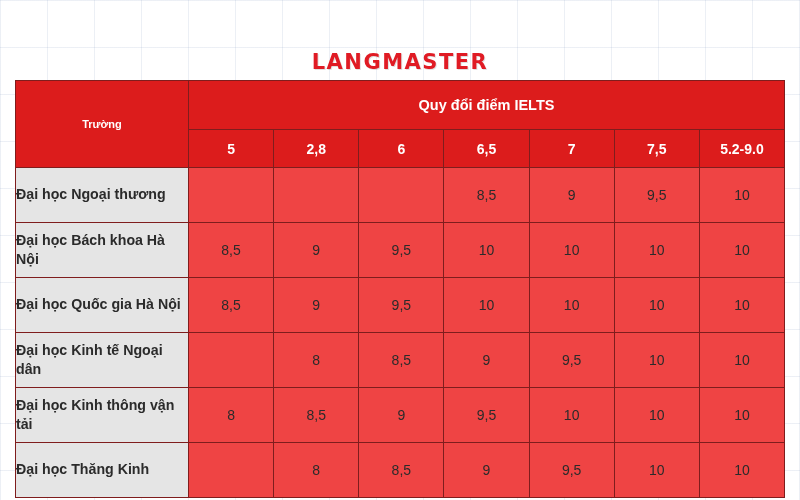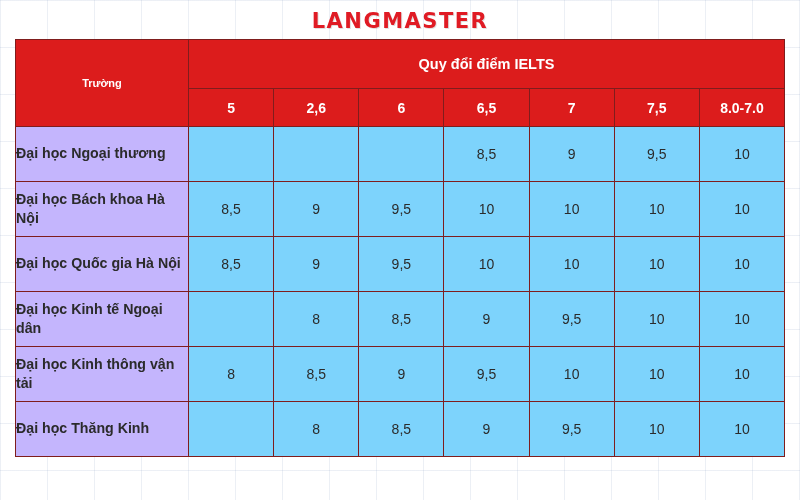--- a/index.html
+++ b/index.html
@@ -35,20 +35,21 @@
   .brand {
     text-align: center;
     padding-top: 9px;
     padding-bottom: 6px;
     font-family: "DejaVu Sans", sans-serif;
     font-weight: bold;
     font-size: 21px;
     letter-spacing: 1.5px;
     color: #e01b24;
     text-shadow: 1px 1px 0 rgba(0,0,0,0.12);
+    margin-top: 41px;
   }
   table.ielts {
     border-collapse: collapse;
     width: 770px;
     margin: 0 15px;
     table-layout: fixed;
   }
   table.ielts th, table.ielts td {
     border: 1px solid #7f1d1d;
     padding: 0;
@@ -77,32 +78,32 @@
     background: #dc1c1c;
     color: #ffffff;
     font-size: 14px;
     font-weight: bold;
     height: 37px;
     text-align: center;
     vertical-align: middle;
     border-color: #ffffff;
   }
   td.school {
-    background: #c4b5fd;
+    background: #e5e5e5;
     color: #2b2b2b;
     font-size: 14.2px;
     font-weight: bold;
     text-align: left;
     padding: 9px 10px 9px 12px;
     line-height: 1.35;
     height: 54px;
     vertical-align: middle;
   }
   td.score {
-    background: #7dd3fc;
+    background: #ef4444;
     color: #2b2b2b;
     font-size: 14px;
     text-align: center;
     vertical-align: middle;
     height: 54px;
   }
 </style>
 </head>
 <body>
 
@@ -113,26 +114,26 @@
   <div class="brand">LANGMASTER</div>
 
   <table class="ielts">
     <thead>
       <tr>
         <th class="head-school" rowspan="2">Trường</th>
         <th class="head-title" colspan="7">Quy đổi điểm IELTS</th>
       </tr>
       <tr>
         <th class="head-score">5</th>
-        <th class="head-score">2,6</th>
+        <th class="head-score">2,8</th>
         <th class="head-score">6</th>
         <th class="head-score">6,5</th>
         <th class="head-score">7</th>
         <th class="head-score">7,5</th>
-        <th class="head-score">8.0-7.0</th>
+        <th class="head-score">5.2-9.0</th>
       </tr>
     </thead>
     <tbody>
       <tr>
         <td class="school">Đại học Ngoại thương</td>
         <td class="score"></td>
         <td class="score"></td>
         <td class="score"></td>
         <td class="score">8,5</td>
         <td class="score">9</td>

